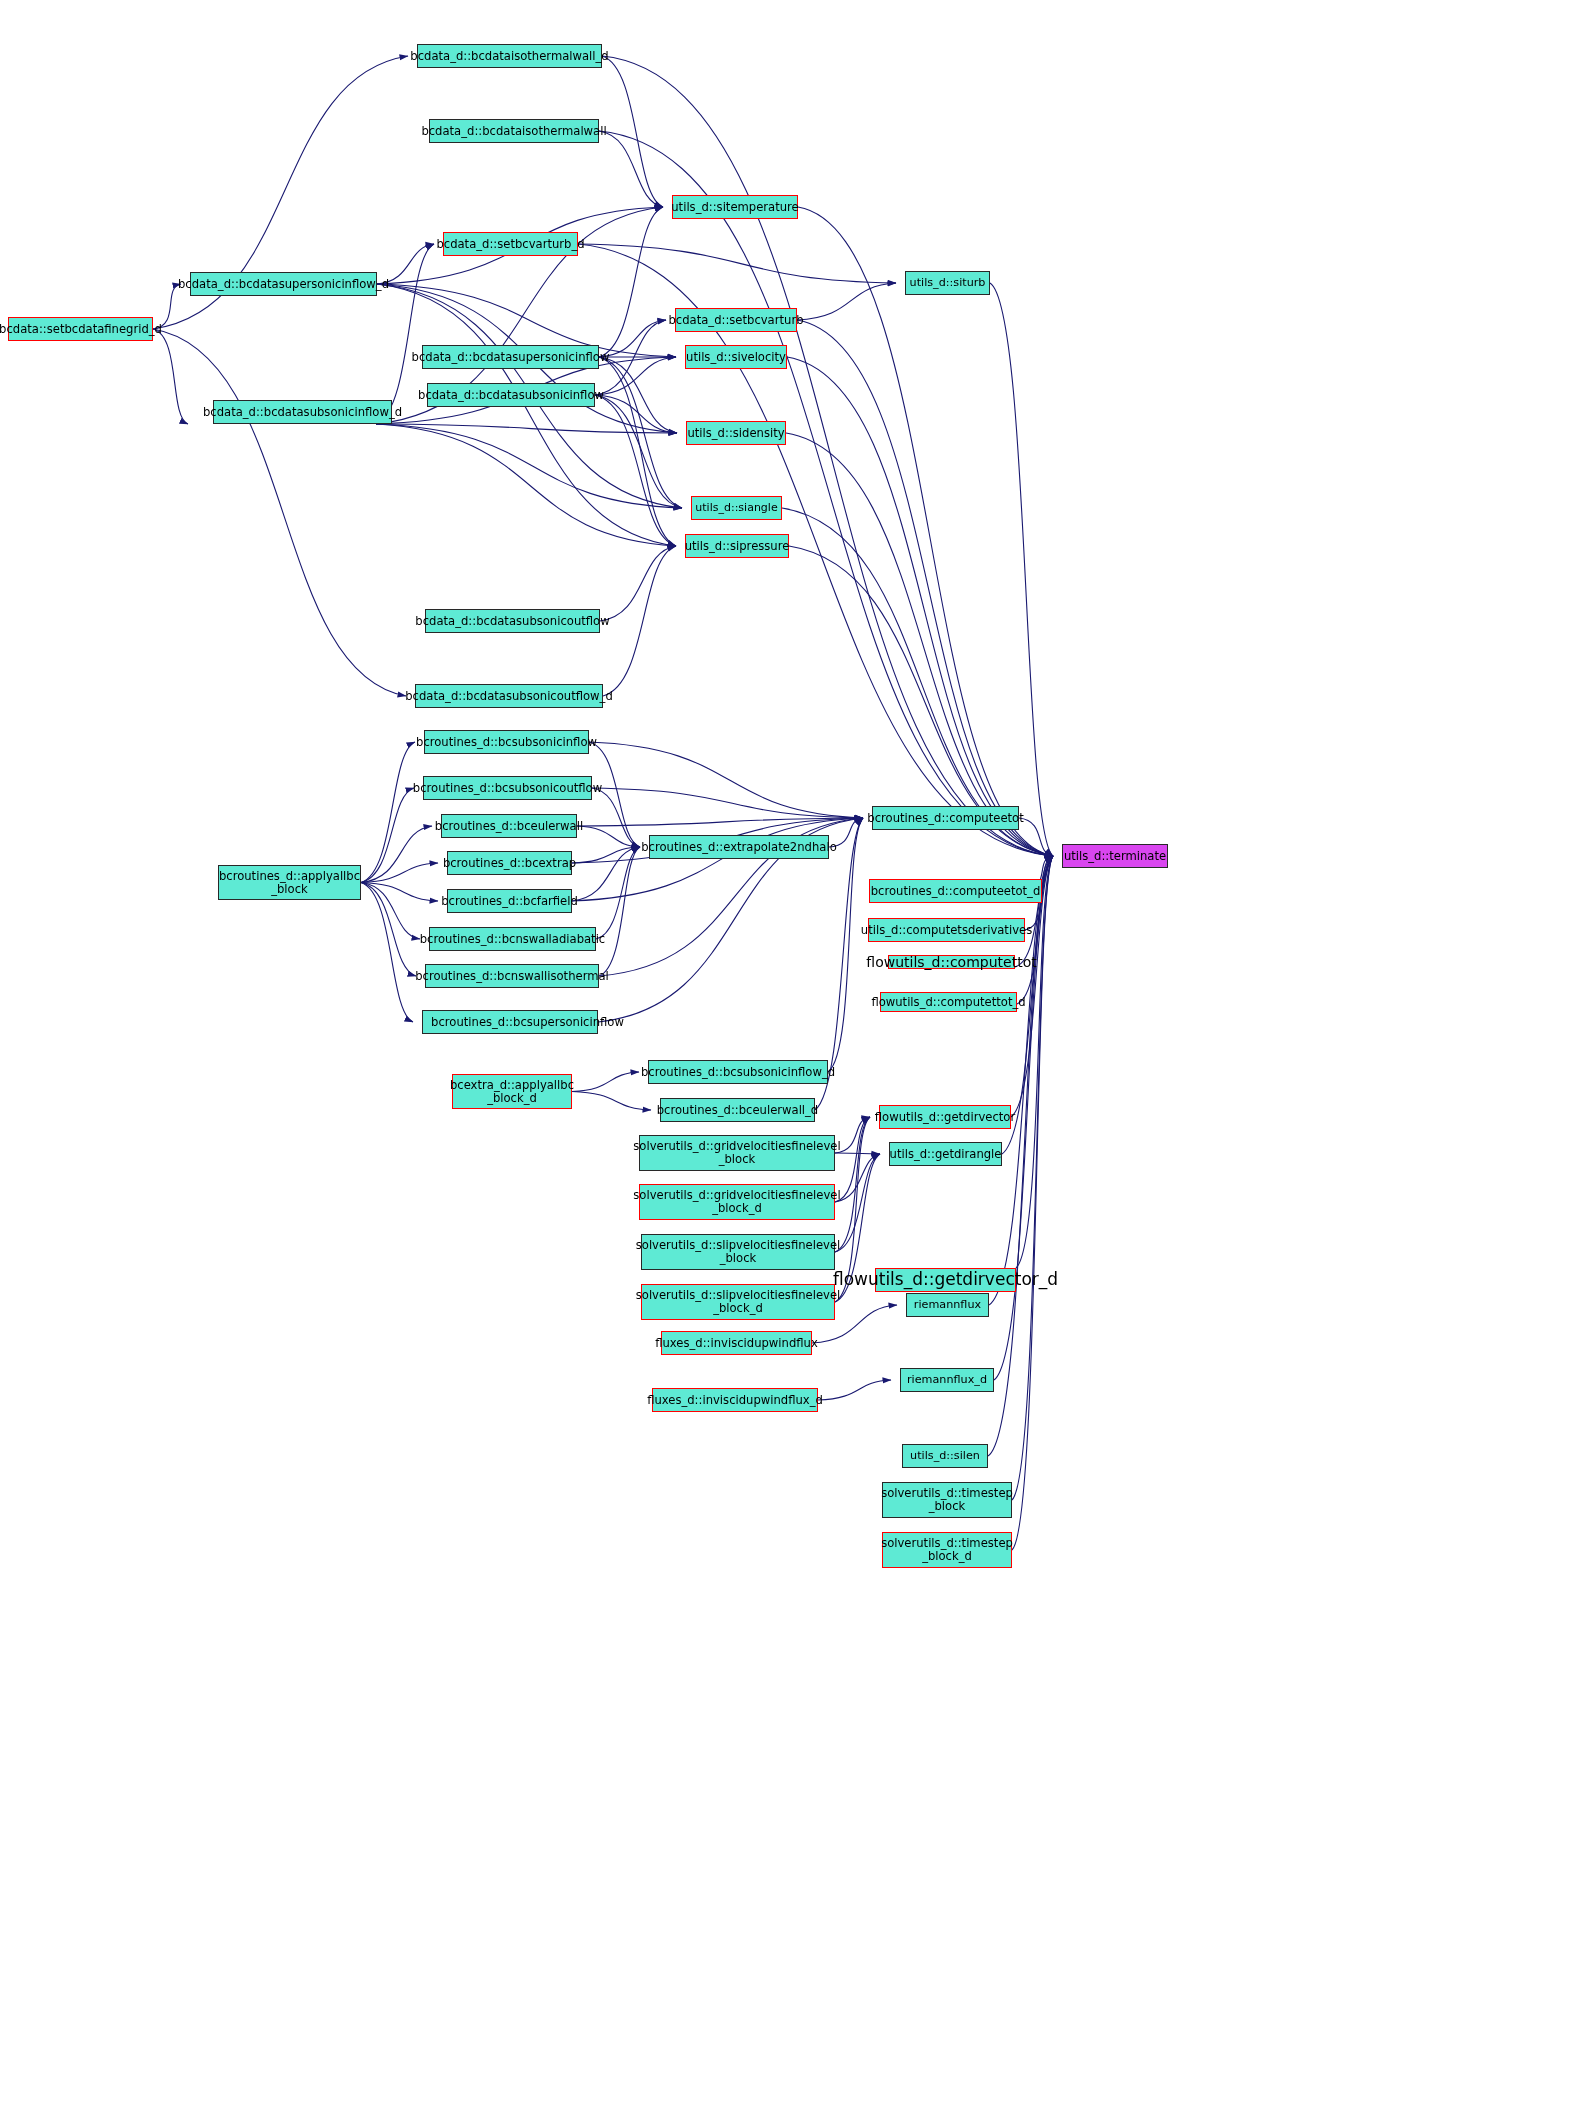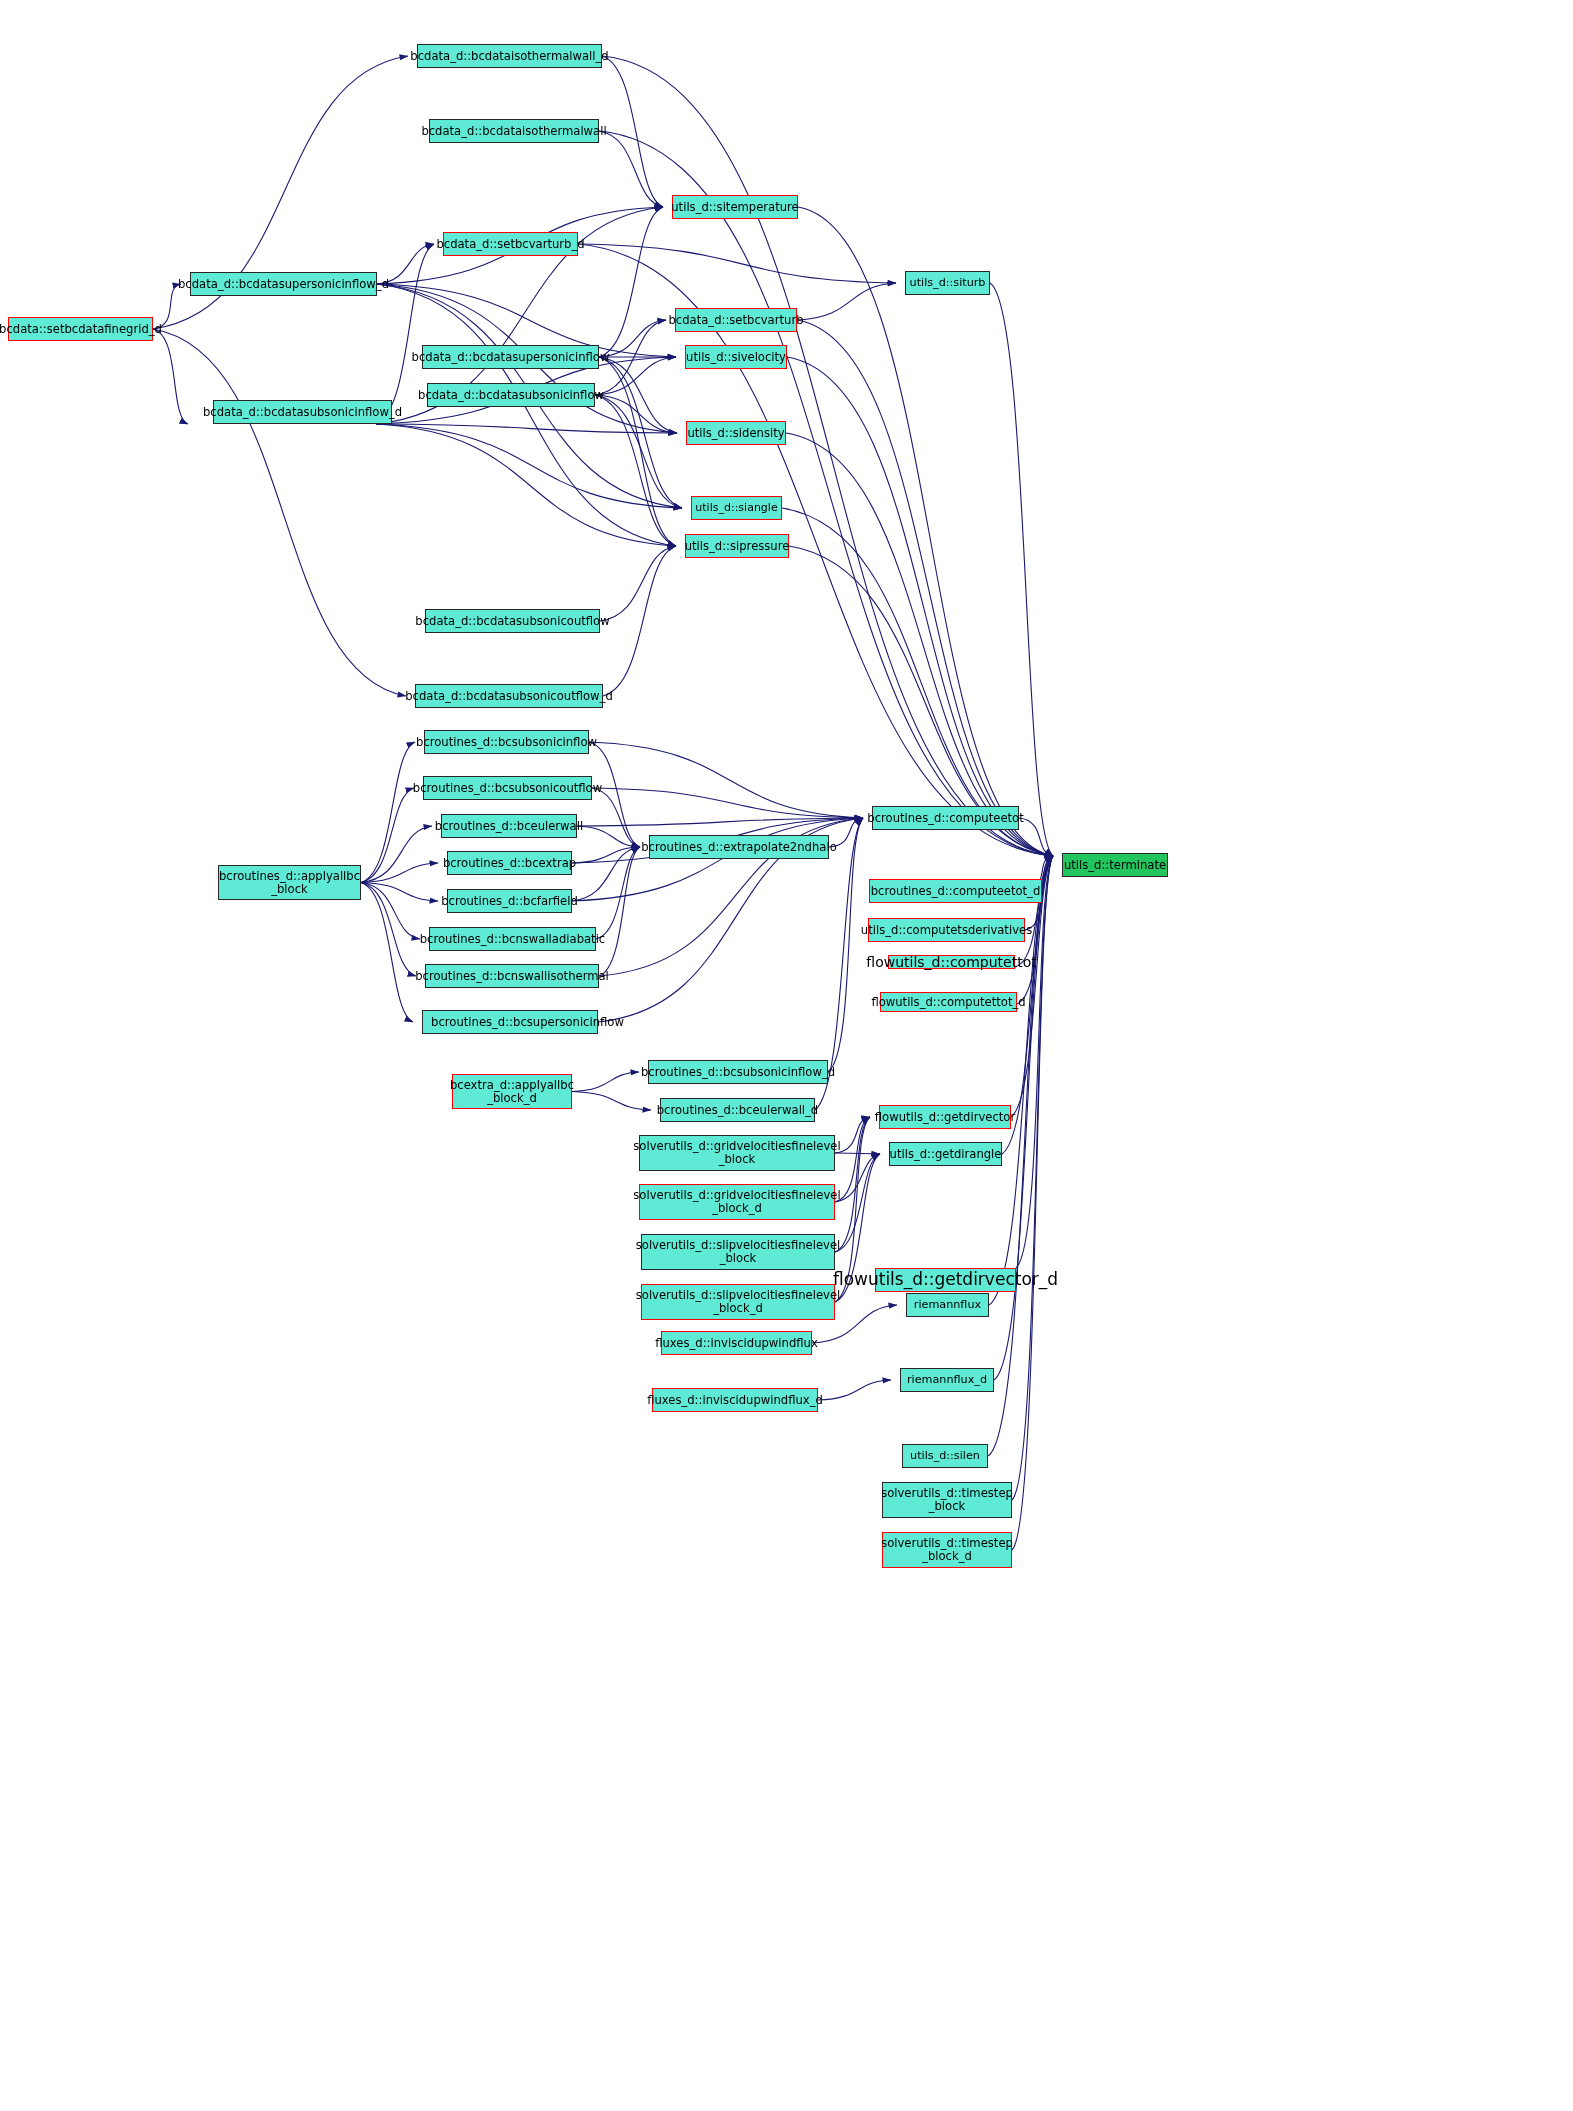--- a/index.html
+++ b/index.html
@@ -5,21 +5,21 @@
   html,body{margin:0;padding:0;background:#ffffff;}
   #canvas{position:relative;width:1573px;height:2111px;background:#ffffff;
           font-family:"DejaVu Sans","Liberation Sans",sans-serif;overflow:hidden;}
   svg.edges{position:absolute;left:0;top:0;width:1573px;height:2111px;pointer-events:none;}
   .node{position:absolute;box-sizing:border-box;background:#5eead4;
         display:flex;align-items:center;justify-content:center;
         text-align:center;line-height:1.05;white-space:pre;z-index:5;}
   .node span{display:block;pointer-events:none;}
   .n-black{border:1px solid #282828;color:#000000;}
   .n-red{border:1px solid #ff0000;color:#000000;}
-  .n-cur{border:1px solid #282828;background:#22c55e;color:#000000;margin-top:9px;}
+  .n-cur{border:1px solid #282828;background:#d946ef;color:#000000;}
 </style>
 </head>
 <body>
 
 <div id="canvas">
   <svg class="edges" id="edge-layer">
     <defs>
       <marker id="arrow" markerWidth="9" markerHeight="7" refX="8.5" refY="3.5" orient="auto" markerUnits="userSpaceOnUse">
         <polygon points="0,0.4 9,3.5 0,6.6" fill="#191970"></polygon>
       </marker>

